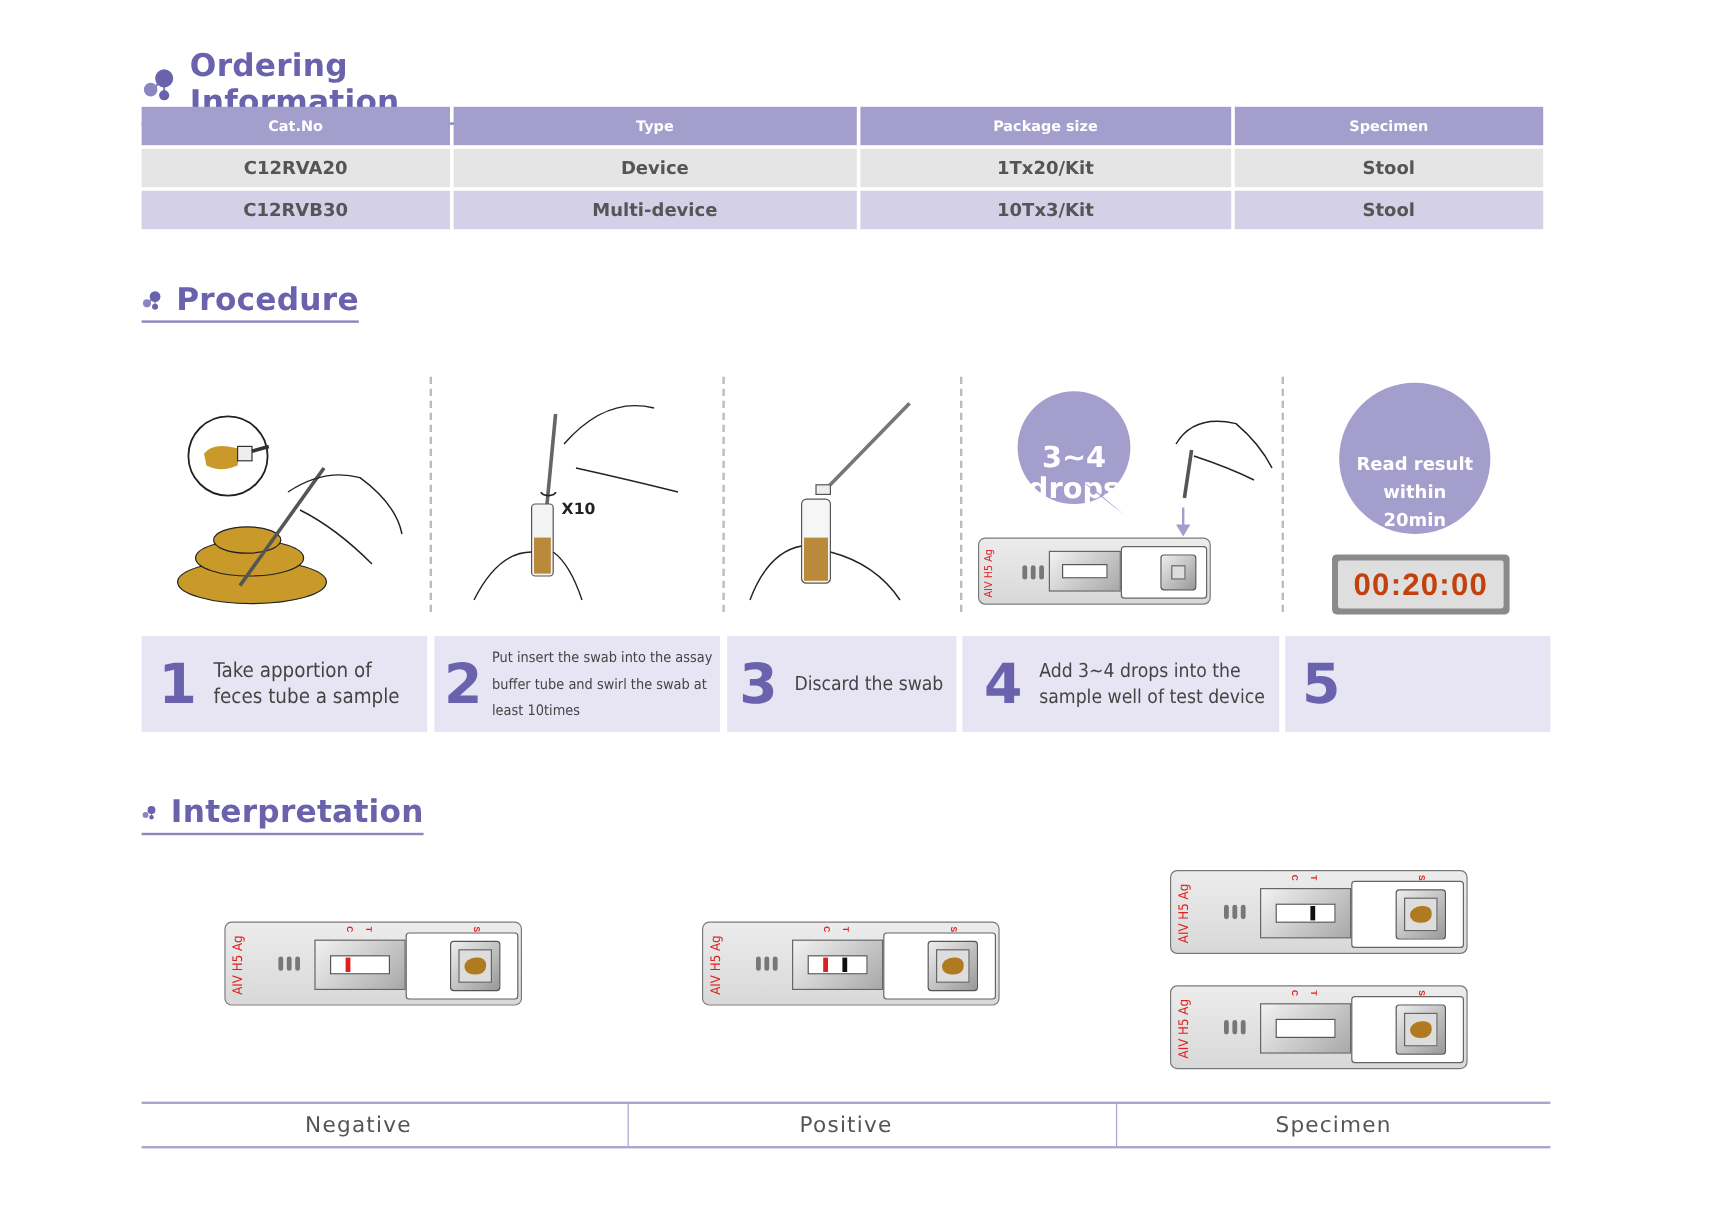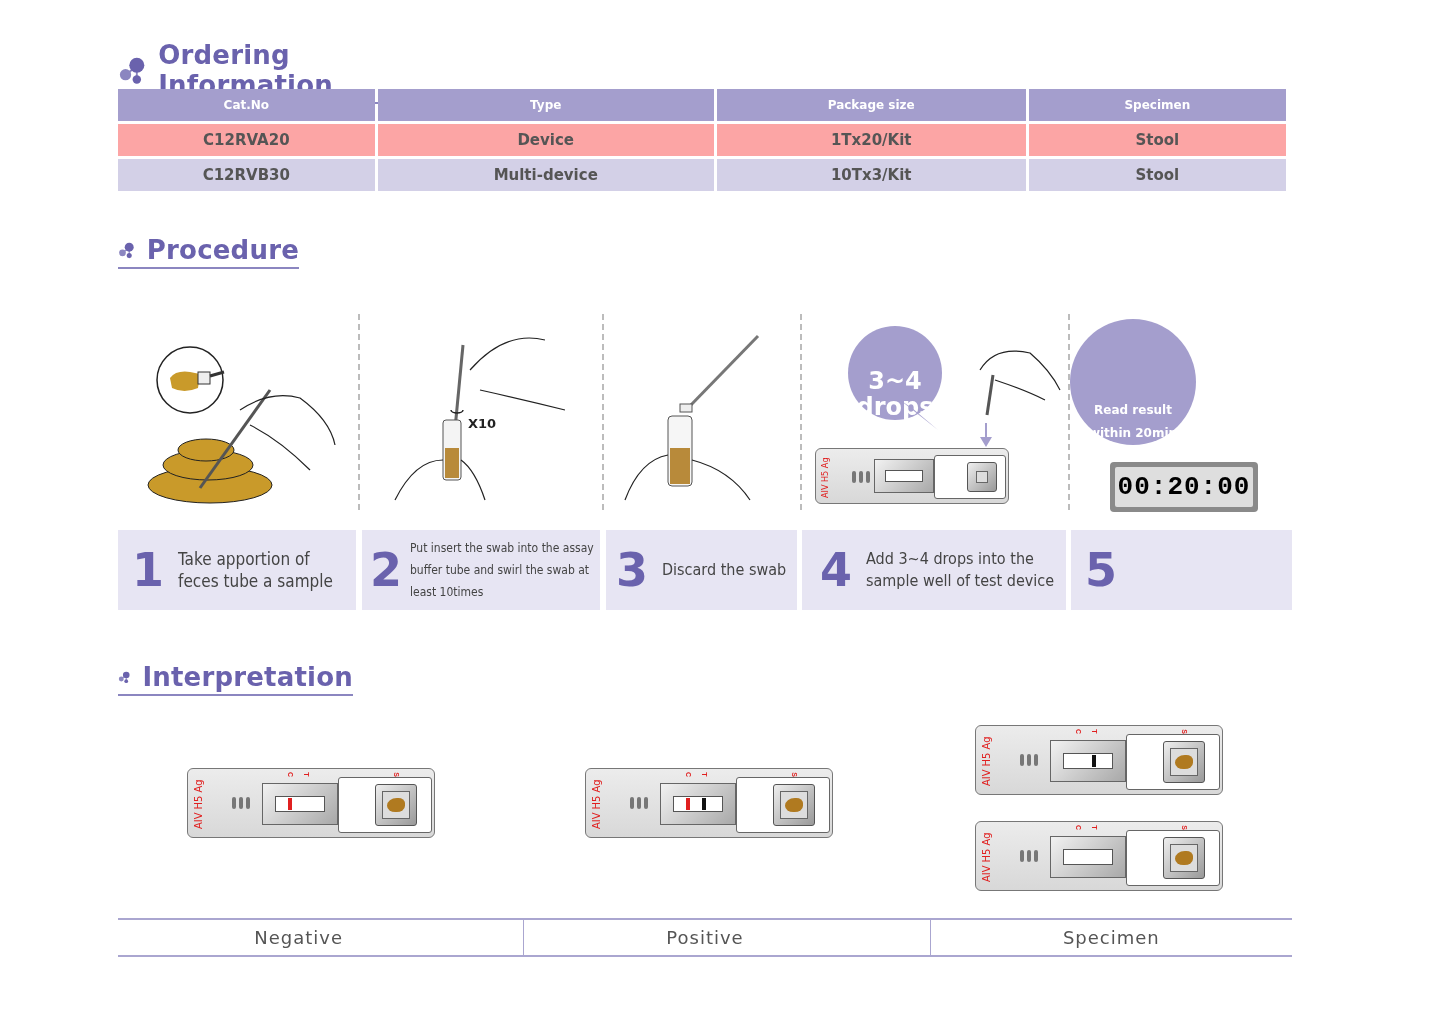--- a/index.html
+++ b/index.html
@@ -5,30 +5,30 @@
   * { box-sizing: border-box; margin: 0; padding: 0; }
   body { width: 1433px; height: 1010px; background: #fff; font-family: "Liberation Sans", "DejaVu Sans", sans-serif; position: relative; overflow: hidden; }
   .abs { position: absolute; }
   .sec-title { position: absolute; left: 118px; display: flex; align-items: center; border-bottom: 2px solid #8b86c0; padding-bottom: 2px; }
   .sec-title .t { font-family: "DejaVu Sans", sans-serif; font-weight: bold; font-size: 26px; color: #6a62ad; margin-left: 12px; letter-spacing: 0.2px; }
   .sec-icon { width: 30px; height: 30px; }
   
   .order-table { position: absolute; left: 118px; top: 86px; width: 1174px; border-collapse: separate; border-spacing: 3px 3px; margin-left: -3px; }
   .order-table th { background: #a49ecd; color: #fff; font-size: 12px; font-weight: bold; height: 32px; text-align: center; font-family: "DejaVu Sans", sans-serif; }
   .order-table td { height: 32px; text-align: center; font-size: 15px; color: #555; font-weight: bold; font-family: "DejaVu Sans", sans-serif; }
-  .order-table tr.r1 td { background: #fca5a5; }
+  .order-table tr.r1 td { background: #e5e5e5; }
   .order-table tr.r2 td { background: #d3d0e7; }
   
   .dash { position: absolute; top: 314px; height: 196px; border-left: 2px dashed #bcbcbc; }
   .step { position: absolute; top: 530px; height: 80px; background: #e7e5f3; display: flex; align-items: center; }
   .step .num { font-family: "DejaVu Sans", sans-serif; font-weight: bold; font-size: 46px; color: #6a62ad; margin-left: 14px; margin-right: 14px; }
   .step .txt { font-family: "DejaVu Sans Condensed", "DejaVu Sans", sans-serif; font-size: 16px; color: #444; line-height: 22px; }
   .bubble { position: absolute; border-radius: 50%; background: #a49ecd; color: #fff; font-family: "DejaVu Sans", sans-serif; font-weight: bold; text-align: center; display: flex; align-items: flex-end; justify-content: center; }
   .timer { position: absolute; left: 1110px; top: 462px; width: 148px; height: 50px; background: #8a8a8a; border-radius: 4px; padding: 5px; }
-  .timer .screen { width: 100%; height: 100%; background: #dedede; border-radius: 2px; display: flex; align-items: center; justify-content: center; font-family: Liberation Mono, monospace; font-weight: bold; font-size: 26px; color: #000000; letter-spacing: 1px; }
+  .timer .screen { width: 100%; height: 100%; background: #dedede; border-radius: 2px; display: flex; align-items: center; justify-content: center; font-family: Liberation Sans, sans-serif; font-weight: bold; font-size: 26px; color: #c2410c; letter-spacing: 1px; }
   
   .cassette { position: absolute; width: 248px; height: 70px; border: 1.5px solid #777; border-radius: 6px; background: linear-gradient(#ececec, #d8d8d8); }
   .cassette .label { position: absolute; left: 4px; top: 6px; width: 18px; height: 58px; writing-mode: vertical-rl; transform: rotate(180deg); color: #e02020; font-size: 11px; text-align: center; font-family: "DejaVu Sans Condensed", "DejaVu Sans", sans-serif; }
   .cassette .grip { position: absolute; left: 44px; top: 28px; width: 22px; height: 12px; display: flex; gap: 3px; }
   .cassette .grip span { width: 4px; height: 12px; background: #777; border-radius: 2px; }
   .cassette .win-frame { position: absolute; left: 74px; top: 14px; width: 76px; height: 42px; background: linear-gradient(135deg,#f2f2f2,#a8a8a8); border: 1px solid #666; }
   .cassette .win { position: absolute; left: 12px; top: 12px; width: 50px; height: 16px; background: #fff; border: 1px solid #555; }
   .cassette .line { position: absolute; top: 1px; width: 4px; height: 12px; }
   .cassette .c-mark, .cassette .t-mark, .cassette .s-mark { position: absolute; top: 2px; font-size: 7px; color: #e02020; font-weight: bold; transform: rotate(90deg); }
   .cassette .well-area { position: absolute; left: 150px; top: 8px; width: 94px; height: 56px; background: #fff; border: 1px solid #666; border-radius: 3px; }
@@ -154,21 +154,21 @@
   <div class="win-frame" style="left:58px; top:10px; width:60px; height:34px;">
     <div class="win" style="left:10px; top:10px; width:38px; height:12px;"></div>
   </div>
   <div class="well-area" style="left:118px; top:6px; width:72px; height:44px;">
     <div class="well" style="left:32px; top:6px; width:30px; height:30px;">
       <div class="well-inner" style="left:8px; top:8px; width:12px; height:12px;"></div>
     </div>
   </div>
 </div>
 
-<div class="bubble" style="left:1070px; top:319px; width:126px; height:126px; font-size:12px; line-height:23px;">
+<div class="bubble" style="left:1116px; top:319px; width:126px; height:126px; font-size:15px; line-height:23px;">
   <span style="width:110px">Read result within 20min</span>
 </div>
 <div class="timer">
   <div class="screen">00:20:00</div>
 </div>
 
 <div class="step" style="left:118px; width:238px;">
   <span class="num">1</span>
   <span class="txt" style="width:170px;font-size:17px;">Take apportion of feces tube a sample</span>
 </div>

